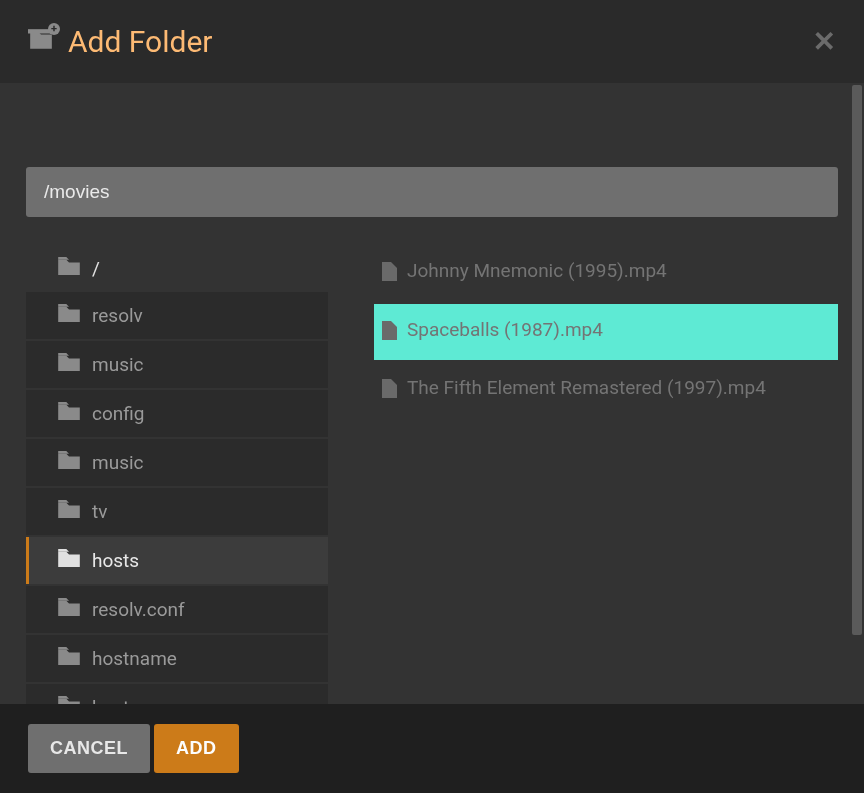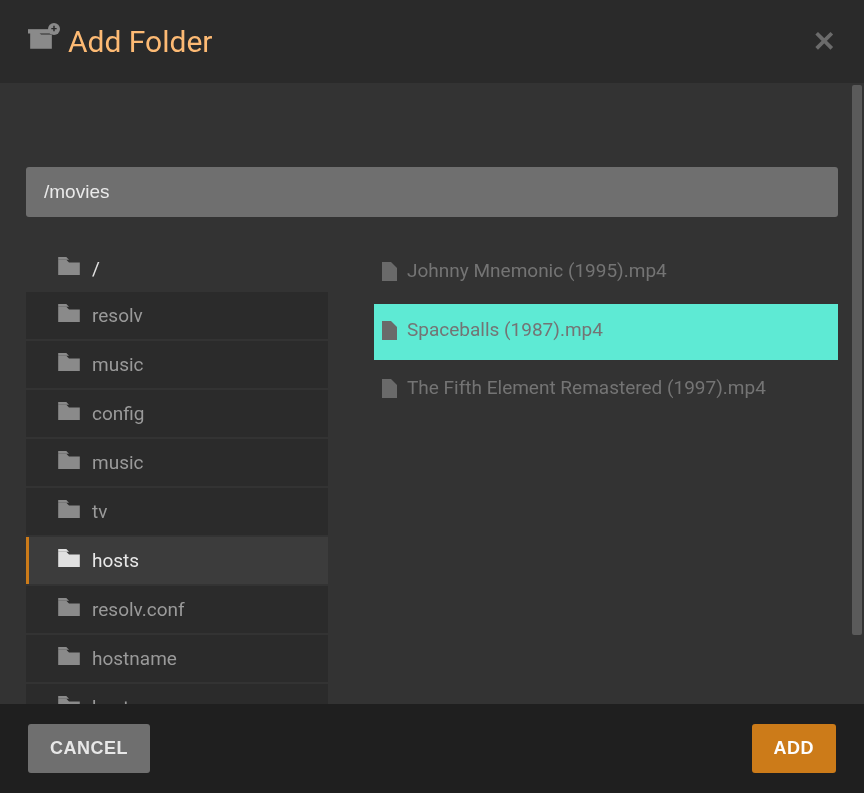--- a/index.html
+++ b/index.html
@@ -131,21 +131,21 @@
     background: #5eead4;
   }
   .file-icon {
     flex-shrink: 0;
     margin-top: 4px;
   }
   .footer {
     background: #1f1f1f;
     padding: 20px 28px;
     display: flex;
-    justify-content: space-between;
+    justify-content: flex-start;
     gap: 4px;
   }
   .btn {
     padding: 14px 22px;
     border: none;
     font-size: 18px;
     font-weight: 600;
     letter-spacing: 0.5px;
     cursor: pointer;
     border-radius: 3px;

